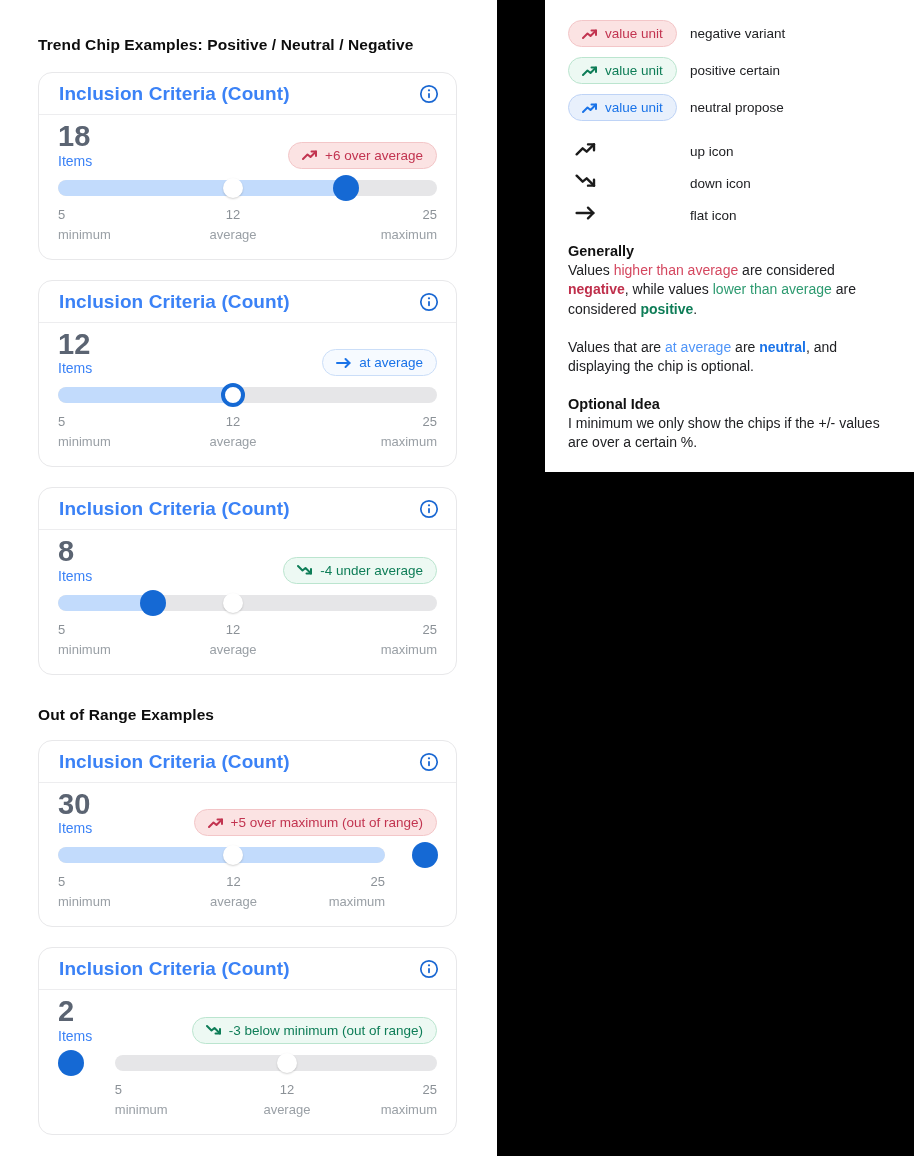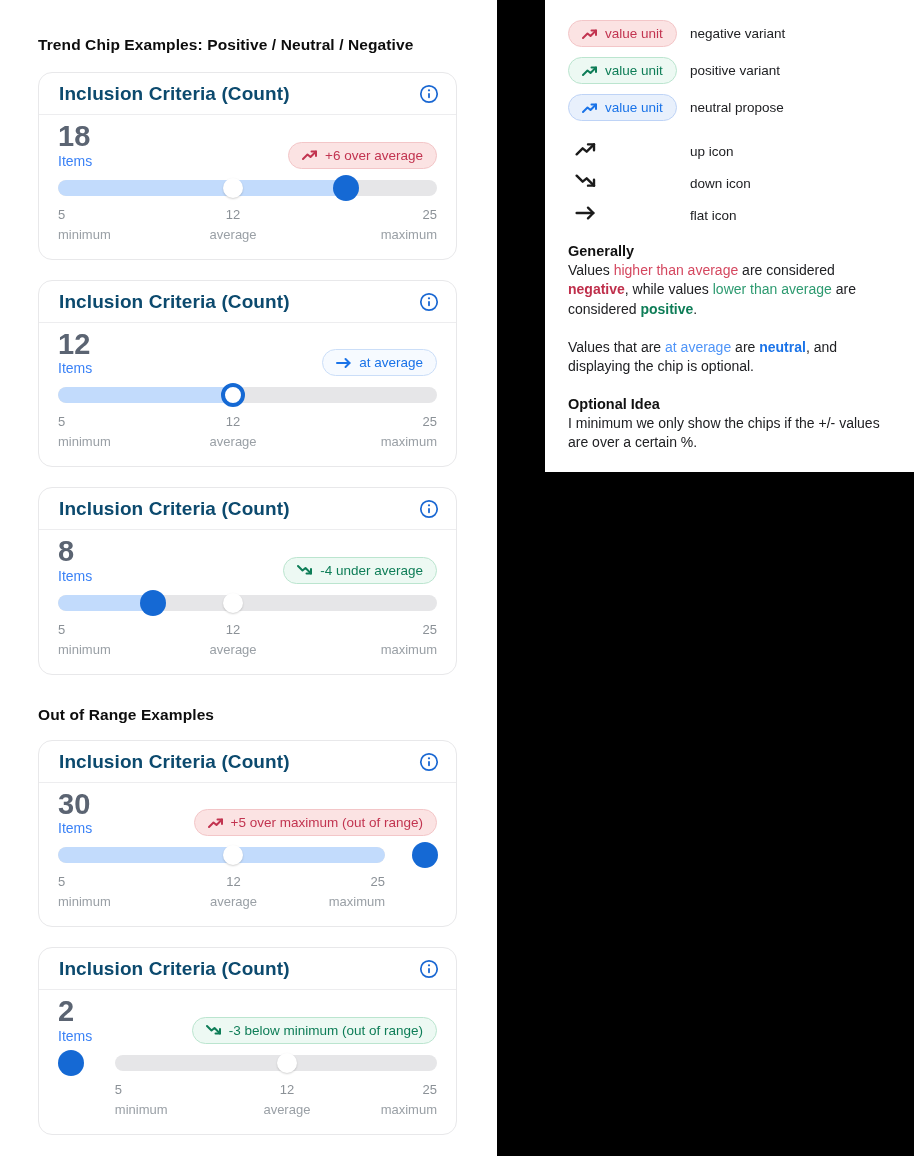--- a/index.html
+++ b/index.html
@@ -8,21 +8,21 @@
     font-family:"Liberation Sans","DejaVu Sans",sans-serif;
     color:#202124;overflow:hidden;
   }
   
   .left-col{position:absolute;left:38px;top:0;width:419px;}
   .section-title{font-size:15.5px;font-weight:700;color:#0d0d0d;margin:36px 0 18px 0;letter-spacing:.1px;}
   .section-title.second{margin-top:31px;margin-bottom:16px;}
   .card{border:1px solid #e8e8ea;border-radius:14px;background:#fff;margin-bottom:20px;box-sizing:border-box;}
   .card-header{display:flex;justify-content:space-between;align-items:center;
     padding:10px 17px 9px 20px;border-bottom:1px solid #ededef;}
-  .card-title{font-size:19px;font-weight:700;color:#0c4a6e;letter-spacing:.1px;}
+  .card-title{font-size:19px;font-weight:700;color:#3b82f6;letter-spacing:.1px;}
   .info-btn{width:20px;height:20px;display:flex;align-items:center;justify-content:center;
     background:none;border:none;padding:0;cursor:pointer;}
   .card-body{padding:8px 19px 14px 19px;}
   .value-row{display:flex;justify-content:space-between;align-items:flex-end;min-height:44px;}
   .big-number{font-size:29px;font-weight:700;color:#5b6472;line-height:.95;}
   .unit-label{font-size:14px;color:#3b82f6;margin-top:2px;}
   
   .chip{display:inline-flex;align-items:center;gap:7px;border-radius:999px;
     padding:5px 13px;font-size:13.5px;border:1px solid transparent;white-space:nowrap;}
   .chip.negative{background:#fbe3e3;border-color:#f3c6c8;color:#c23450;}
@@ -368,21 +368,21 @@
       <span class="chip positive">
         <span class="ticon up">
             <svg class="i-up" width="16" height="12" viewBox="0 0 16 12" fill="none" stroke="currentColor" stroke-width="2" stroke-linecap="round" stroke-linejoin="round">
               <polyline points="1,10 5.5,5.5 8.5,8 14,2.5"></polyline>
               <polyline points="9.5,2.5 14,2.5 14,7"></polyline>
             </svg>
           </span>
         <span>value unit</span>
       </span>
     </div>
-    <span class="ldesc">positive variant</span>
+    <span class="ldesc">positive certain</span>
   </div>
 
   <div class="lchip-row">
     <div class="lchip-cell">
       <span class="chip tint-strong neutral">
         <span class="ticon up">
             <svg class="i-up" width="16" height="12" viewBox="0 0 16 12" fill="none" stroke="currentColor" stroke-width="2" stroke-linecap="round" stroke-linejoin="round">
               <polyline points="1,10 5.5,5.5 8.5,8 14,2.5"></polyline>
               <polyline points="9.5,2.5 14,2.5 14,7"></polyline>
             </svg>

